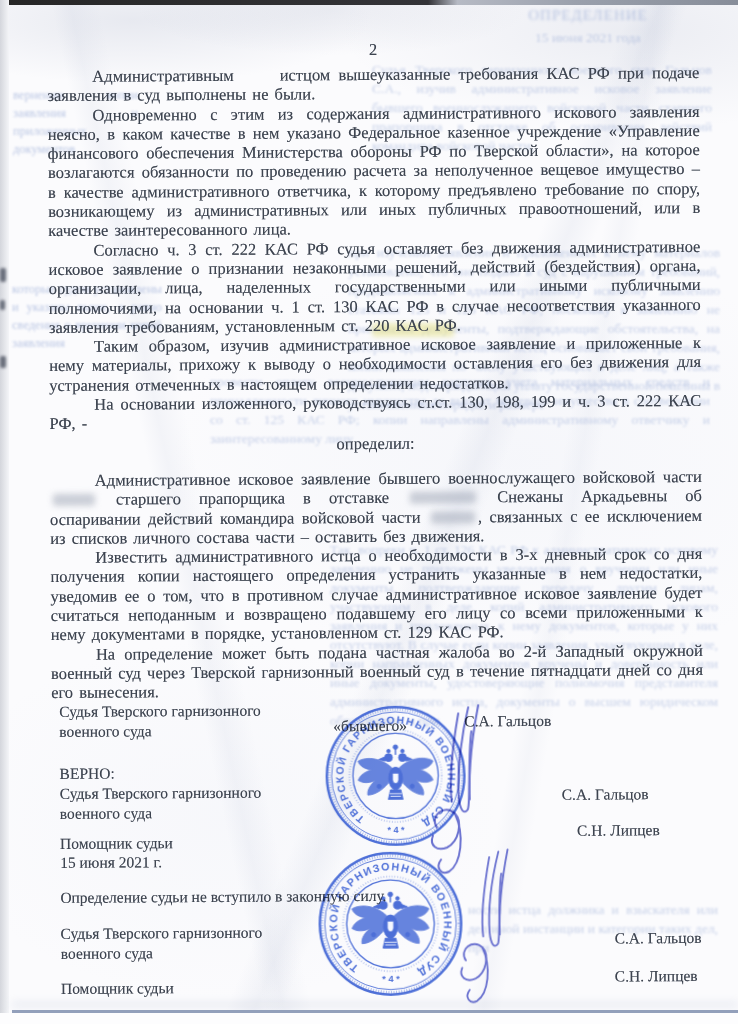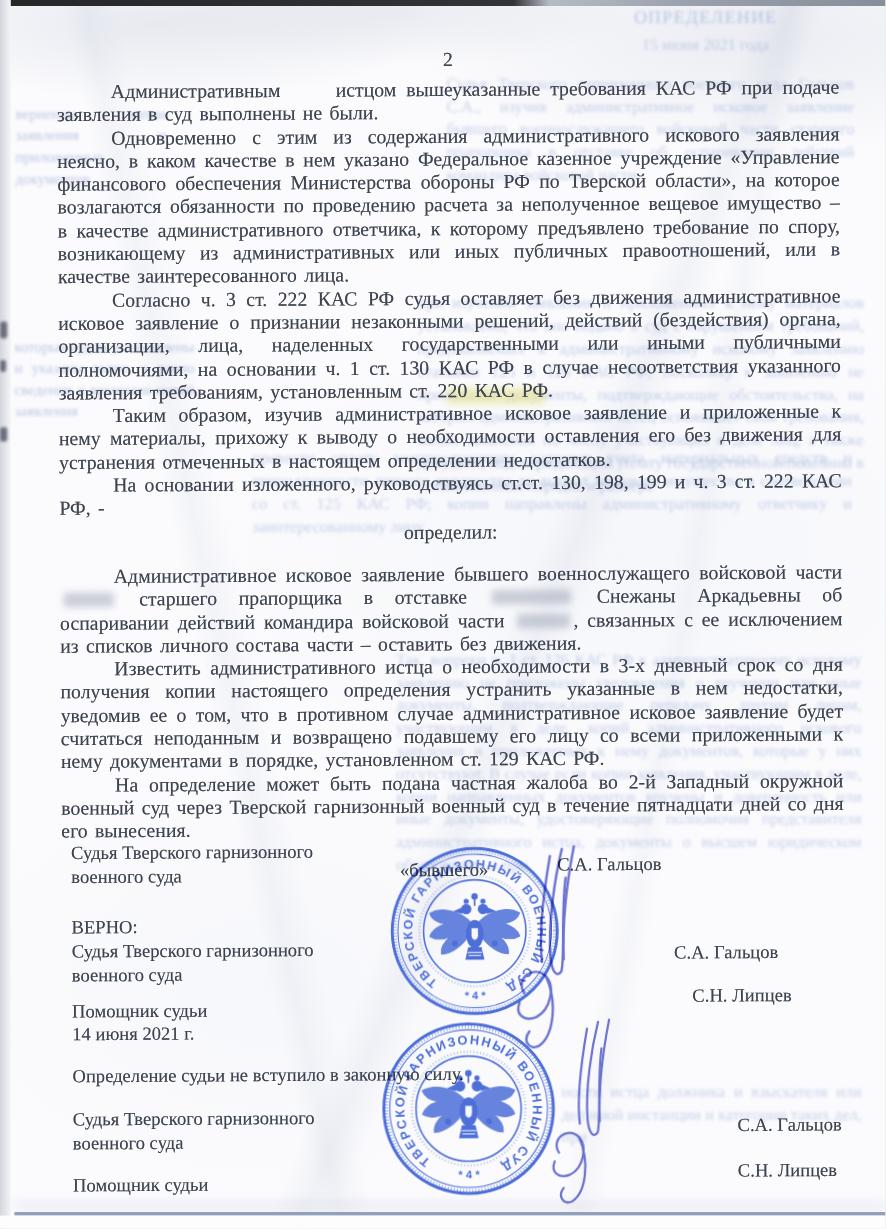--- a/index.html
+++ b/index.html
@@ -107,21 +107,21 @@
 
     <div class="sig-el" style="left:58px;top:762px;">
       <div>ВЕРНО:</div>
       <div>Судья Тверского гарнизонного</div>
       <div>военного суда</div>
     </div>
     <div class="sig-el" style="left:560px;top:786px;">С.А. Гальцов</div>
     <div class="sig-el" style="left:575px;top:822px;">С.Н. Липцев</div>
 
     <div class="sig-el" style="left:58px;top:832px;">Помощник судьи</div>
-    <div class="sig-el" style="left:58px;top:851px;">14 июня 2021 г.</div>
+    <div class="sig-el" style="left:58px;top:851px;">15 июня 2021 г.</div>
 
     <div class="sig-el" style="left:58px;top:886px;">Определение судьи не вступило в законную силу.</div>
 
     <div class="sig-el" style="left:58px;top:922px;">
       <div>Судья Тверского гарнизонного</div>
       <div>военного суда</div>
     </div>
     <div class="sig-el" style="left:612px;top:930px;">С.А. Гальцов</div>
     <div class="sig-el" style="left:58px;top:977px;">Помощник судьи</div>
     <div class="sig-el" style="left:612px;top:968px;">С.Н. Липцев</div>

